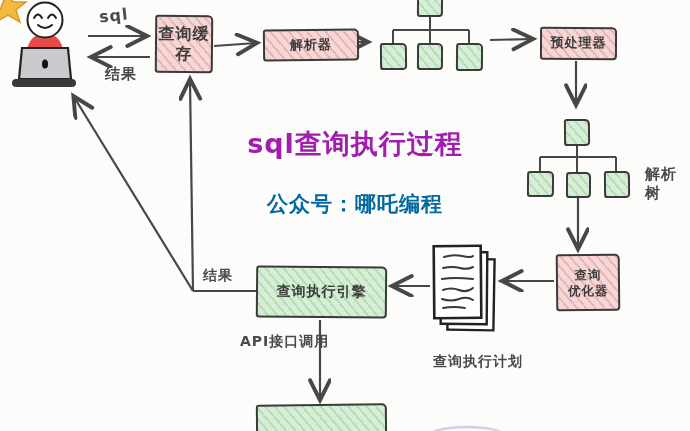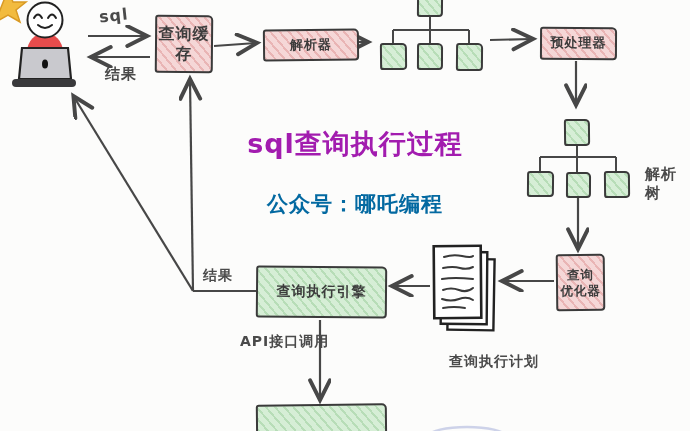--- a/index.html
+++ b/index.html
@@ -121,21 +121,21 @@
 
   <div class="box pink r1" style="left:155px;top:15px;width:58px;height:58px;font-size:16px;">
     <span>查询缓存</span>
   </div>
   <div class="box pink r2" style="left:263px;top:29px;width:96px;height:32px;">
     <span>解析器</span>
   </div>
   <div class="box pink r3" style="left:540px;top:27px;width:77px;height:33px;">
     <span>预处理器</span>
   </div>
-  <div class="box pink r2" style="left:556px;top:254px;width:49px;height:57px;font-size:12.5px;justify-content:center;">
+  <div class="box pink r2" style="left:556px;top:254px;width:64px;height:57px;font-size:12.5px;justify-content:center;">
     <span>
       <span class="opt-line">查询</span>
       <span class="opt-line">优化器</span>
     </span>
   </div>
 
   <div class="box green r1" style="left:417px;top:-9px;width:26px;height:26px;"></div>
   <div class="box green r2" style="left:380px;top:43px;width:27px;height:27px;"></div>
   <div class="box green r3" style="left:417px;top:43px;width:26px;height:27px;"></div>
   <div class="box green r1" style="left:456px;top:43px;width:27px;height:28px;"></div>
@@ -151,15 +151,15 @@
   <div class="box green r2" style="left:256px;top:404px;width:131px;height:40px;"></div>
 
   <div class="title">sql查询执行过程</div>
   <div class="subtitle">公众号：哪吒编程</div>
 
   <div class="lbl" style="left:99px;top:6px;transform:rotate(-6deg);font-size:16px;">sql</div>
   <div class="lbl" style="left:105px;top:65px;">结果</div>
   <div class="lbl" style="left:203px;top:267px;font-size:14px;">结果</div>
   <div class="lbl" style="left:645px;top:165px;">解析树</div>
   <div class="lbl" style="left:240px;top:333px;font-size:14px;">API接口调用</div>
-  <div class="lbl" style="left:449px;top:353px;font-size:14px;">查询执行计划</div>
+  <div class="lbl" style="left:433px;top:353px;font-size:14px;">查询执行计划</div>
 
 </div>
 
 </body></html>

